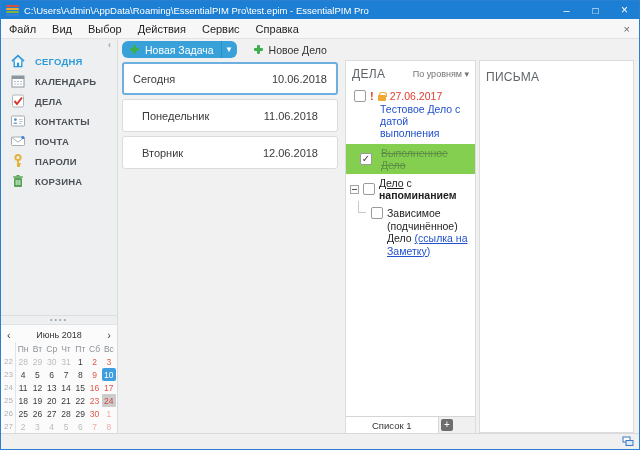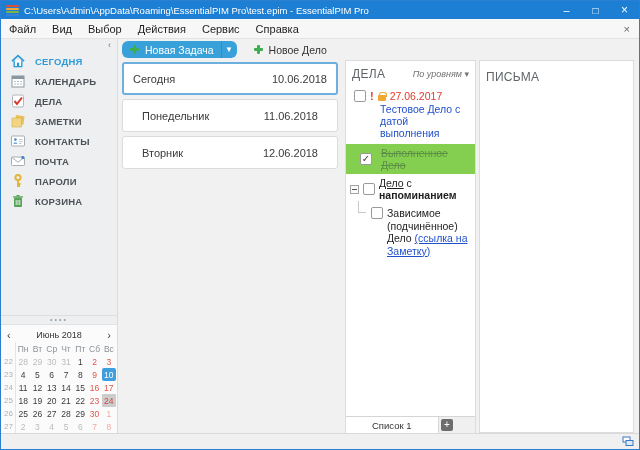--- a/index.html
+++ b/index.html
@@ -83,21 +83,21 @@
   .today-card { background:#fff; border:1px solid #dcdcdc; border-radius:3px; height:33px;
     margin-bottom:4px; display:flex; align-items:center; justify-content:space-between;
     padding:0 19px; font-size:11px; color:#3a3a3a; cursor:default; }
   .today-card.selected { border:2px solid #6db0e0; padding:0 9px; }
   .panel-title { font-size:12px; color:#5f6568; letter-spacing:.3px; }
   
   .tasks-panel { width:131px; flex:0 0 auto; margin-left:3px; background:#fff;
     border:1px solid #dcdcdc; border-bottom:none; display:flex; flex-direction:column; }
   .tasks-head { display:flex; align-items:center; justify-content:space-between;
     padding:6px 6px 8px 6px; }
-  .sort-btn { font-size:9px; color:#737373;font-style:italic; }
+  .sort-btn { font-size:9px; color:#737373; }
   .task-scroll { flex:1; overflow:hidden; font-size:10.5px; color:#1e1e1e; }
   .task { padding:1px 6px 3px 8px; }
   .trow { display:flex; align-items:center; gap:4px; }
   .cb { width:12px; height:12px; border:1px solid #9a9a9a; background:#fff; border-radius:2px;
     flex:0 0 auto; display:flex; align-items:center; justify-content:center;
     font-size:10px; color:#3c3c3c; line-height:10px; }
   .prio { color:#e23b2e; font-weight:bold; font-size:11px; }
   .lock { width:8px; height:6px; background:#f0a832; border-radius:1px; position:relative;
     margin-top:3px; flex:0 0 auto; }
   .lock::before { content:''; position:absolute; top:-3px; left:1px; width:6px; height:4px;
@@ -195,29 +195,20 @@
   <div class="side-item">
     <span class="icon">
               <svg width="16" height="16" viewBox="0 0 16 16">
                 <rect x="2.5" y="2" width="11" height="12" rx="1.5" fill="#fff" stroke="#b0b7bc"></rect>
                 <path d="M4.5 8 7 11 12 4.5" fill="none" stroke="#d33a2f" stroke-width="2"></path>
               </svg>
             </span>
     <span class="lbl">ДЕЛА</span>
   </div>
 
-  <div class="side-item">
-    <span class="icon">
-              <svg width="16" height="16" viewBox="0 0 16 16">
-                <rect x="5.4" y="2.6" width="8.6" height="8.6" fill="#e9c05a" transform="rotate(7 9.7 6.9)"></rect>
-                <rect x="2" y="5" width="9.4" height="9" fill="#f3d483" stroke="#d8ae4e" stroke-width=".6"></rect>
-              </svg>
-            </span>
-    <span class="lbl">ЗАМЕТКИ</span>
-  </div>
 
   <div class="side-item">
     <span class="icon">
               <svg width="16" height="16" viewBox="0 0 16 16">
                 <rect x="1.5" y="3" width="13" height="10" rx="1" fill="#fff" stroke="#a7adb3"></rect>
                 <circle cx="5.4" cy="6.6" r="1.4" fill="#4a90c4"></circle>
                 <path d="M3.4 10.8c.3-1.8 3.7-1.8 4 0z" fill="#4a90c4"></path>
                 <path d="M9 6.5h3.5M9 8.5h3.5M9 10.5h2.5" stroke="#c3c8cc"></path>
               </svg>
             </span>

